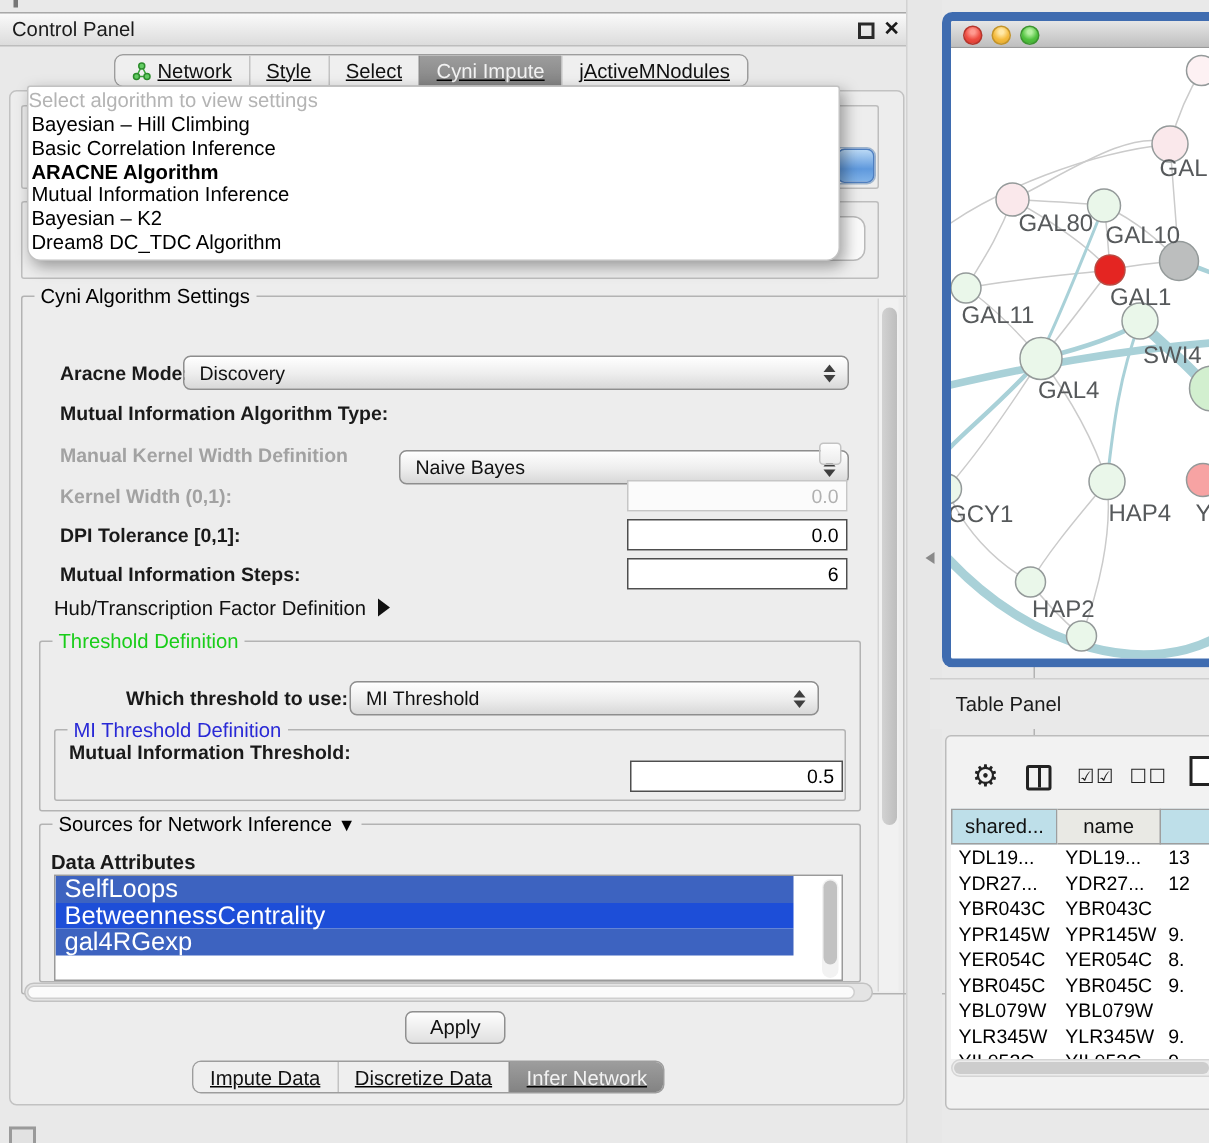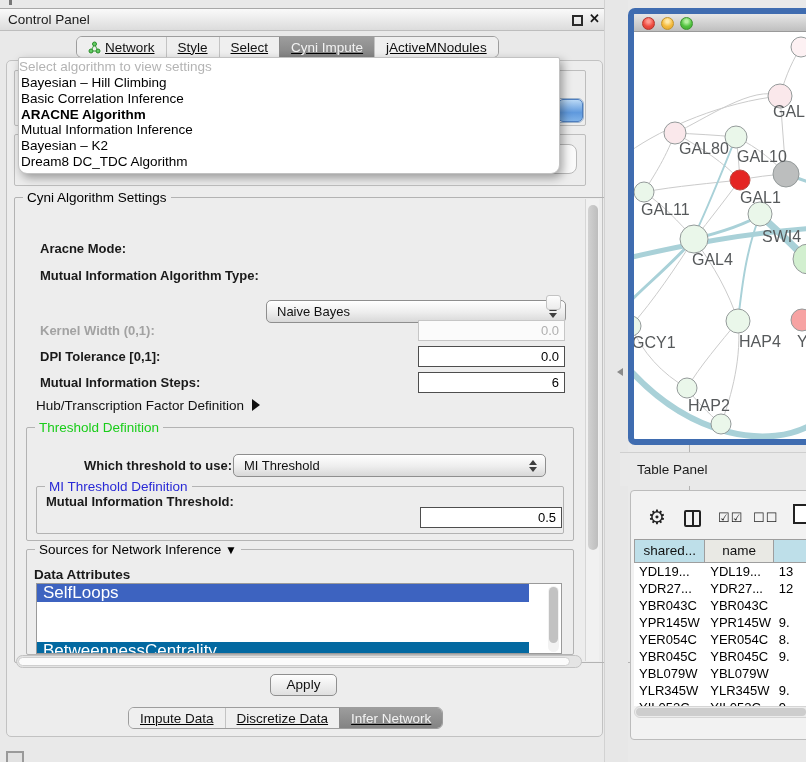--- a/index.html
+++ b/index.html
@@ -176,25 +176,30 @@
   </div>
 
   <div class="group" style="left:14px; top:197px; width:676px; height:466px;">
     <span class="glabel">Cyni Algorithm Settings</span>
   </div>
   <div class="vscroll">
       <div class="vthumb"></div>
     </div>
 
   <div class="flabel" style="left:40px; top:241px;">Aracne Mode:</div>
+  <div class="combo" style="left:122px; top:237px; width:444px;">
+    <span>Discovery</span>
+    <span class="spin"></span>
+  </div>
   <div class="flabel" style="left:40px; top:268px;">Mutual Information Algorithm Type:</div>
   <div class="combo" style="left:266px; top:264px; width:300px;margin-top:36px;">
     <span>Naive Bayes</span>
     <span class="spin"></span>
   </div>
+  <div class="flabel dis" style="left:40px; top:296px;">Manual Kernel Width Definition</div>
   <div class="cb" style="left:546px; top:295px;"></div>
   <div class="flabel dis" style="left:40px; top:323px;">Kernel Width (0,1):</div>
   <div class="numfield dis" style="left:418px; top:320px; width:147px;">0.0</div>
   <div class="flabel" style="left:40px; top:349px;">DPI Tolerance [0,1]:</div>
   <div class="numfield" style="left:418px; top:346px; width:147px;">0.0</div>
   <div class="flabel" style="left:40px; top:375px;">Mutual Information Steps:</div>
   <div class="numfield" style="left:418px; top:372px; width:147px;">6</div>
 
   <div class="sec-toggle" style="left:36px; top:398px;">
     <span>Hub/Transcription Factor Definition</span><span class="tri-right"></span>
@@ -214,21 +219,21 @@
   <div class="flabel" style="left:46px; top:494px;">Mutual Information Threshold:</div>
   <div class="numfield" style="left:420px; top:507px; width:142px;">0.5</div>
 
   <div class="group" style="left:26px; top:549px; width:548px; height:106px;">
     <span class="glabel"><span>Sources for Network Inference</span> <span class="tri-down-inline">▼</span></span>
   </div>
   <div class="flabel" style="left:34px; top:567px; font-size:13.5px;">Data Attributes</div>
   <div class="attrlist">
     <div id="attr-items">
         <div class="attr-item" style="background: rgb(61, 99, 192);">SelfLoops</div>
-        <div class="attr-item" style="background: #0369a1; margin-top: 40px;">BetweennessCentrality</div>
+        <div class="attr-item" style="background: #1d4ed8;">BetweennessCentrality</div>
         <div class="attr-item" style="background: rgb(61, 99, 192);">gal4RGexp</div>
       </div>
     <div class="attr-scroll">
         <div class="attr-thumb"></div>
       </div>
   </div>
   <div class="hscroll" style="left:16px; top:655px; width:566px;">
     <div class="hthumb" style="width:552px;"></div>
   </div>
 

